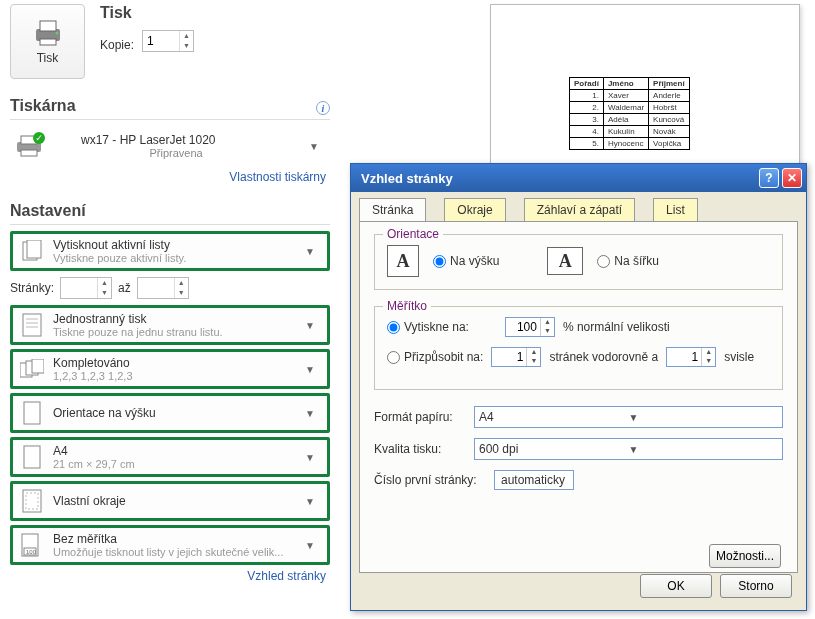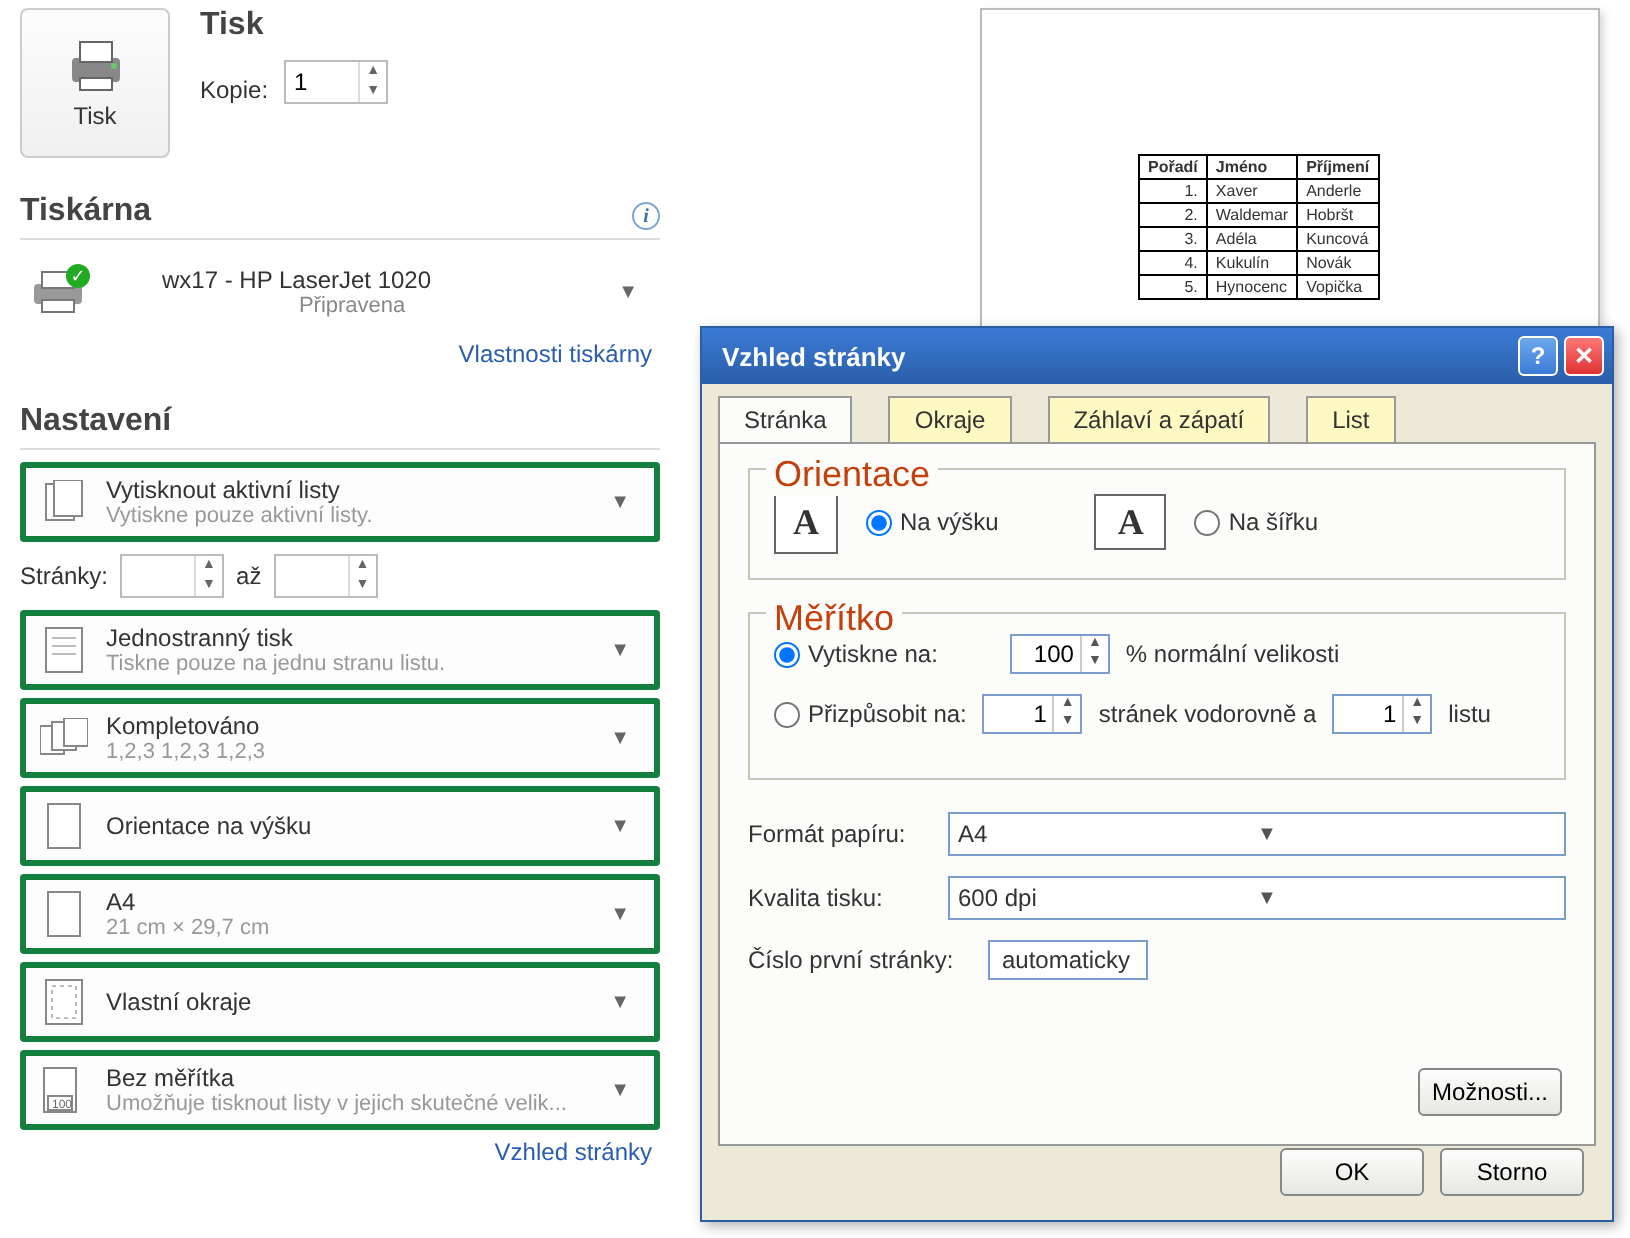--- a/index.html
+++ b/index.html
@@ -51,40 +51,40 @@
 .titlebar{height:28px;background:linear-gradient(#3b7bd6,#2a5fa8);display:flex;align-items:center;padding:0 4px;color:#fff;}
 .titlebar .t{flex:1;font-size:13px;font-weight:bold;padding-left:6px;}
 .tb-btn{width:20px;height:20px;margin-left:3px;border:1px solid #fff;border-radius:3px;display:flex;align-items:center;justify-content:center;cursor:pointer;font-size:12px;font-weight:bold;}
 .tb-help{background:linear-gradient(#6da8ec,#3b7bd6);color:#fff;}
 .tb-close{background:linear-gradient(#f77,#d33);color:#fff;}
 .tabs{display:flex;padding:6px 8px 0;gap:16px;}
 .tab{padding:4px 12px;border:1px solid #999;border-bottom:none;background:#fef9c3;font-size:12px;cursor:pointer;margin-right:2px;position:relative;}
 .tab.active{background:#fcfcfa;z-index:2;}
 .tab-body{margin:0 8px 8px;border:1px solid #999;background:#fcfcfa;padding:12px 14px;height:352px;position:relative;}
 .fieldset{border:1px solid #c8c4b8;padding:10px 12px 12px;margin-bottom:16px;position:relative;}
-.fieldset .legend{position:absolute;top:-8px;left:8px;background:#fcfcfa;padding:0 4px;color:#c2410c;font-size:18px;}
+.fieldset .legend{position:absolute;top:-8px;left:8px;background:#fcfcfa;padding:0 4px;color:#701a75;font-size:12px;}
 .orient-row{display:flex;align-items:center;gap:14px;}
 .orient-ico{width:32px;height:32px;border:1px solid #666;background:#fff;display:flex;align-items:center;justify-content:center;font-family:serif;font-weight:bold;font-size:18px;}
 .orient-ico.l{width:36px;height:28px;}
 .radio-row{display:flex;align-items:center;gap:4px;}
 input[type=radio]{cursor:pointer;}
 .scale-row{display:flex;align-items:center;gap:8px;margin-bottom:10px;}
 .num-spin{display:inline-flex;border:1px solid #7a9ccf;height:20px;background:#fff;}
 .num-spin input{width:34px;border:none;padding:0 3px;font-size:12px;text-align:right;outline:none;}
 .num-spin .ar{display:flex;flex-direction:column;width:14px;}
 .num-spin .ar div{height:9px;font-size:7px;line-height:8px;text-align:center;color:#555;border-left:1px solid #ccc;cursor:pointer;}
 .form-row{display:flex;align-items:center;margin-bottom:10px;}
 .form-row label{width:100px;}
 .combo{flex:1;height:22px;border:1px solid #7a9ccf;background:#fff;display:flex;align-items:center;padding:0 4px;cursor:pointer;}
 .combo span{flex:1;}
 .combo .cv{color:#555;font-size:10px;}
 .txtfld{display:inline-block;border:1px solid #7a9ccf;background:#fff;padding:2px 6px;height:20px;min-width:80px;}
 .dlg-buttons{position:absolute;right:14px;bottom:12px;display:flex;gap:8px;}
 .btn{min-width:72px;height:24px;border:1px solid #888;border-radius:3px;background:linear-gradient(#fdfdfd,#e7e7e2);font-size:12px;cursor:pointer;}
-.opt-btn-row{position:absolute;right:16px;bottom:14px;}
+.opt-btn-row{position:absolute;right:16px;bottom:4px;}
 </style>
 </head>
 <body>
 
 <div class="left-panel">
   <div class="print-row">
     <div class="print-btn">
       <svg viewBox="0 0 32 28">
           <rect x="4" y="10" width="24" height="12" rx="2" fill="#888"></rect>
           <rect x="8" y="2" width="16" height="10" fill="#fff" stroke="#666"></rect>
@@ -356,21 +356,21 @@
             </div>
           </div>
         <span>stránek vodorovně a</span>
         <div class="num-spin">
             <input value="1" style="">
             <div class="ar">
               <div>▲</div>
               <div>▼</div>
             </div>
           </div>
-        <span>listu</span>
+        <span>svisle</span>
       </div>
     </div>
 
     <div class="form-row">
       <label>Formát papíru:</label>
       <div class="combo">
           <span>A4</span>
           <span class="cv">▼</span>
         </div>
     </div>

